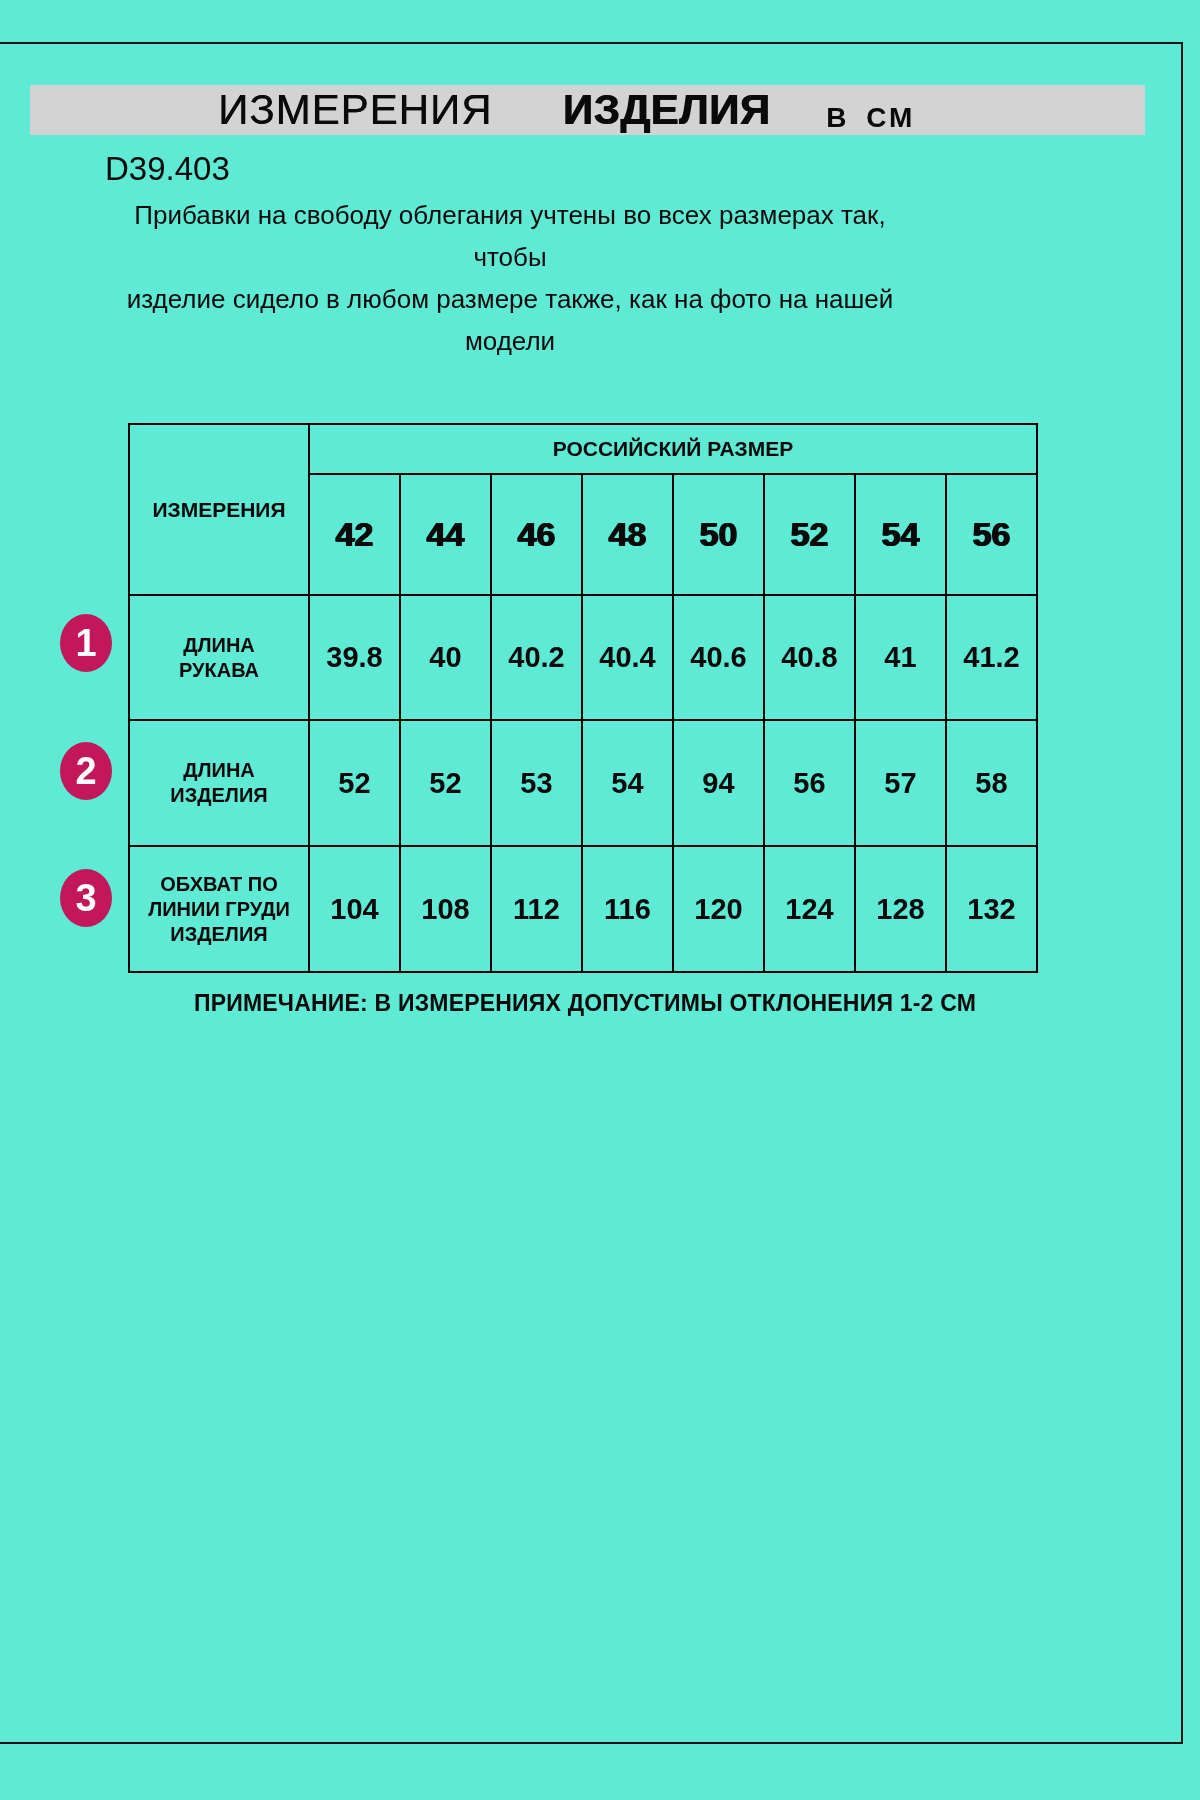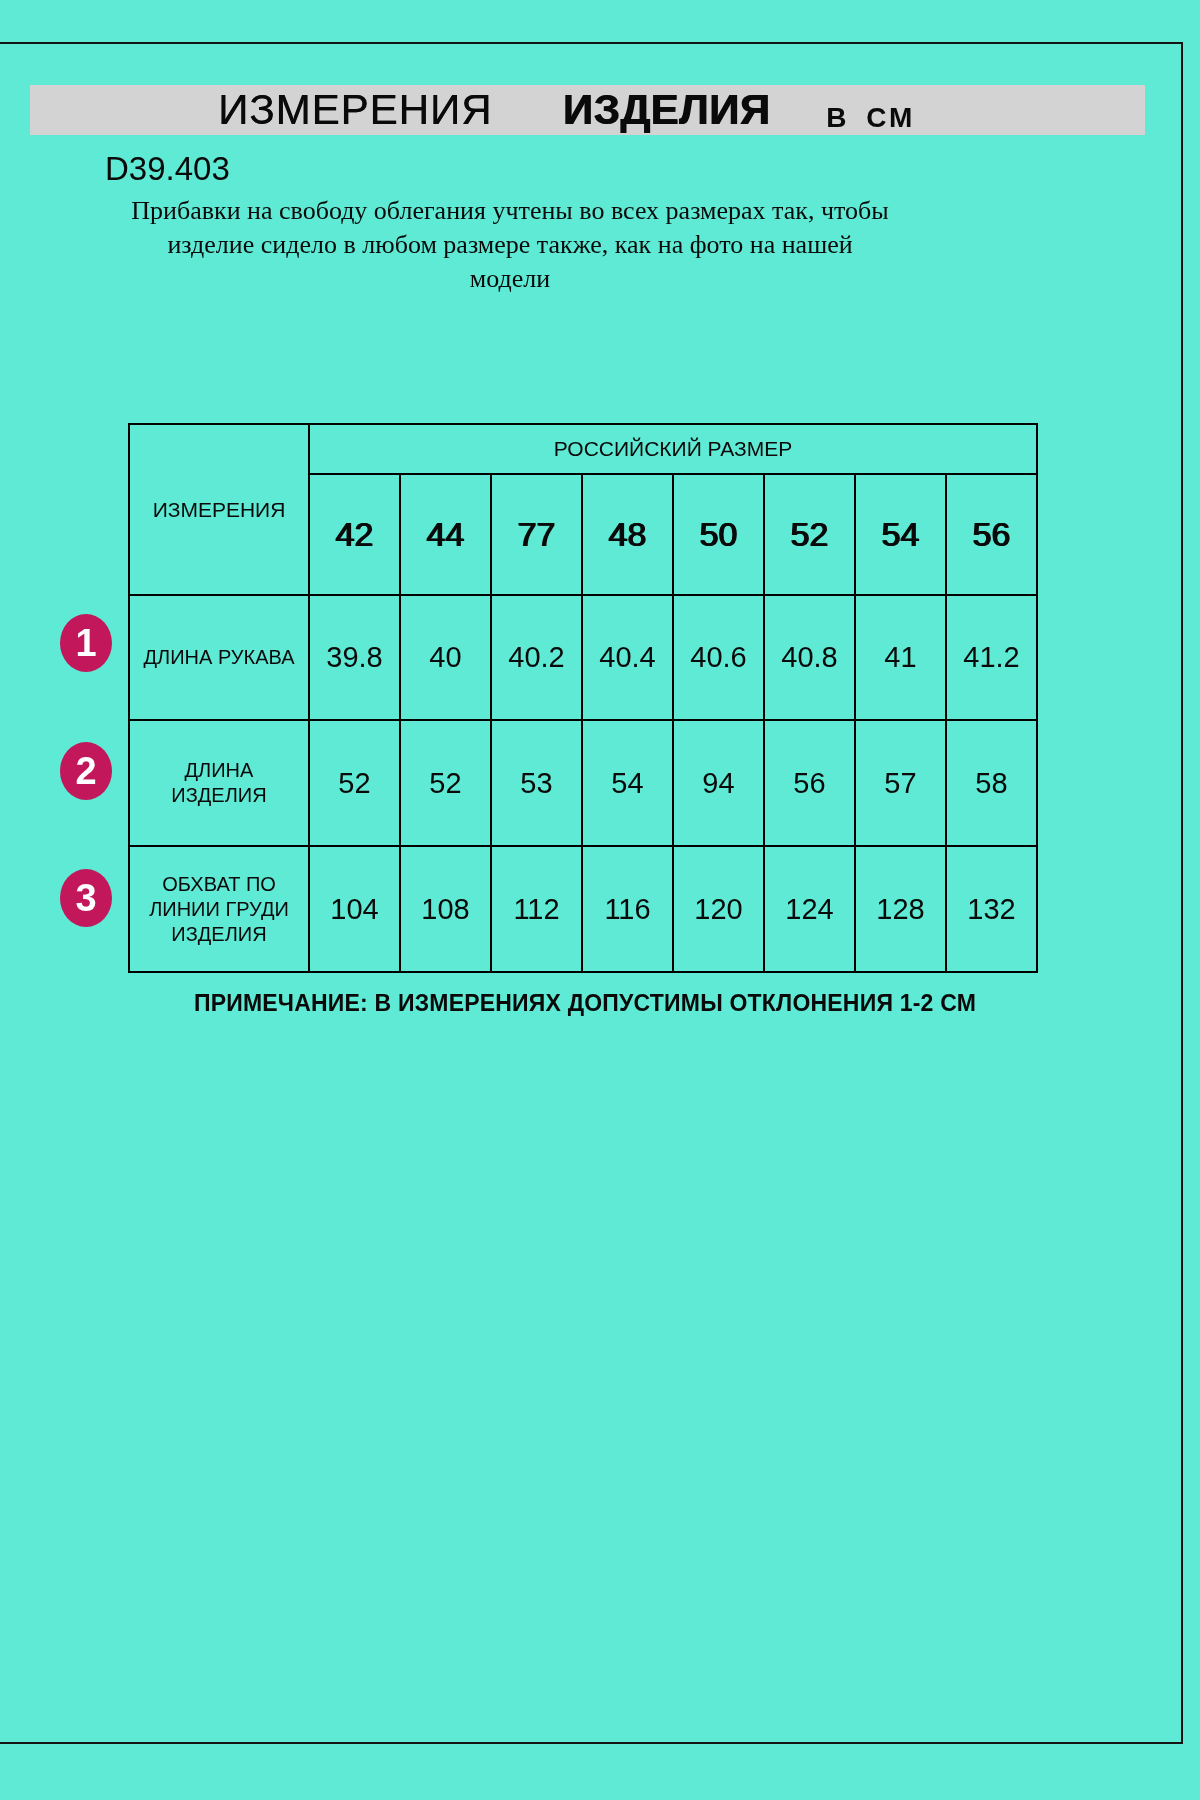--- a/index.html
+++ b/index.html
@@ -10,25 +10,25 @@
   .banner{position:absolute;left:30px;top:85px;width:1115px;height:50px;background:#d3d3d3;
           display:flex;align-items:center;}
   .banner .t1{margin-left:188px;font-size:42px;letter-spacing:1px;
               text-shadow:0.4px 0 0 currentColor;}
   .banner .t2{margin-left:70px;font-size:42px;font-weight:bold;letter-spacing:0.5px;
               text-shadow:1px 0 0 currentColor;}
   .banner .t3{margin-left:56px;font-size:28px;font-weight:bold;letter-spacing:3px;
               word-spacing:6px;padding-bottom:2px;margin-top:17px;}
   .code{position:absolute;left:105px;top:150px;width:800px;font-size:33px;}
   .desc{position:absolute;left:108px;top:194px;width:804px;text-align:center;
-        font-size:26px;line-height:34px;font-family:Liberation Serif, serif;}
+        font-size:26px;line-height:42px;}
   table.size-table{position:absolute;left:128px;top:423px;border-collapse:collapse;
                    table-layout:fixed;}
   table.size-table th,table.size-table td{border:2px solid #000;padding:12px;text-align:center;
-                   vertical-align:middle;font-weight:normal;}
+                   vertical-align:middle;font-weight:bold;}
   tr.h1{height:32px;}
   tr.h2{height:121px;}
   tr.r1{height:125px;}
   tr.r2{height:126px;}
   tr.r3{height:126px;}
   th.group{font-size:21px;border-bottom:3px solid #000;}
   th.measure{font-size:21px;border-bottom:5px solid #000;}
   th.sizecell{font-size:34px;font-weight:bold;border-bottom:5px solid #000;
               text-shadow:0.8px 0 0 currentColor,-0.8px 0 0 currentColor;}
   td.label{font-size:20px;line-height:25px;}
@@ -74,21 +74,21 @@
         <col style="width:91px">
     </colgroup>
     <tbody>
         <tr class="h1">
       <th class="measure" rowspan="2">ИЗМЕРЕНИЯ</th>
       <th class="group" colspan="8">РОССИЙСКИЙ РАЗМЕР</th>
     </tr>
     <tr class="h2">
       <th class="sizecell">42</th>
       <th class="sizecell">44</th>
-      <th class="sizecell">77</th>
+      <th class="sizecell">46</th>
       <th class="sizecell">48</th>
       <th class="sizecell">50</th>
       <th class="sizecell">52</th>
       <th class="sizecell">54</th>
       <th class="sizecell">56</th>
     </tr>
     <tr class="r1">
       <td class="label">
         <div>ДЛИНА РУКАВА</div>
       </td>

